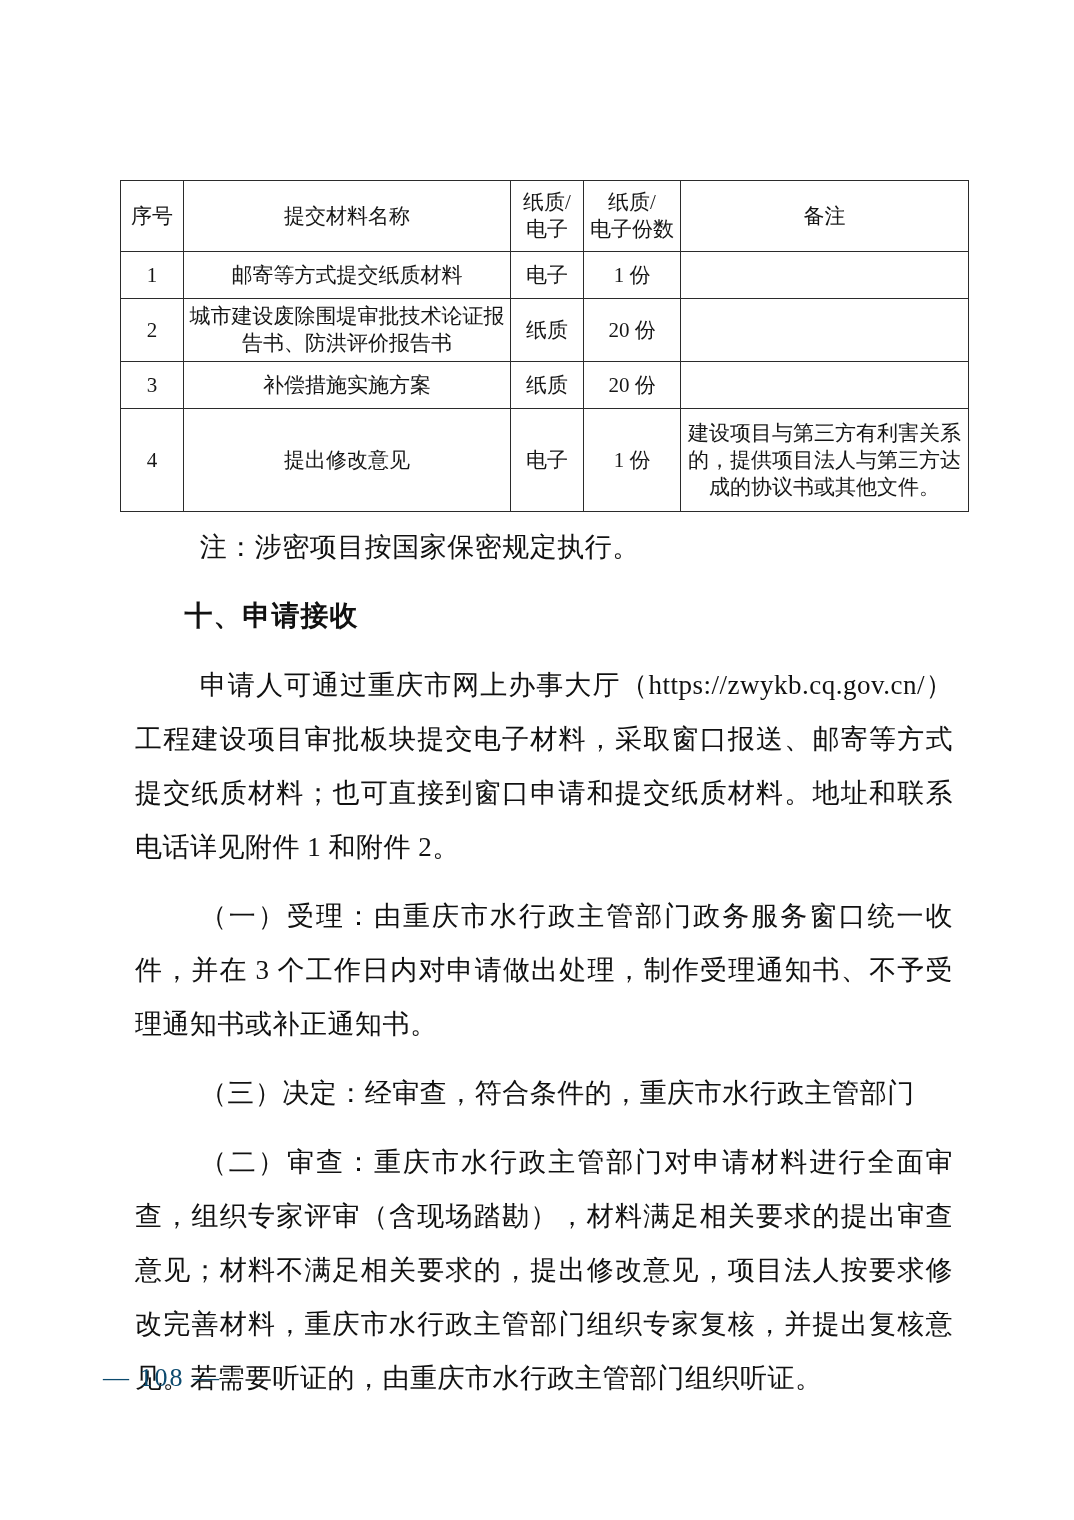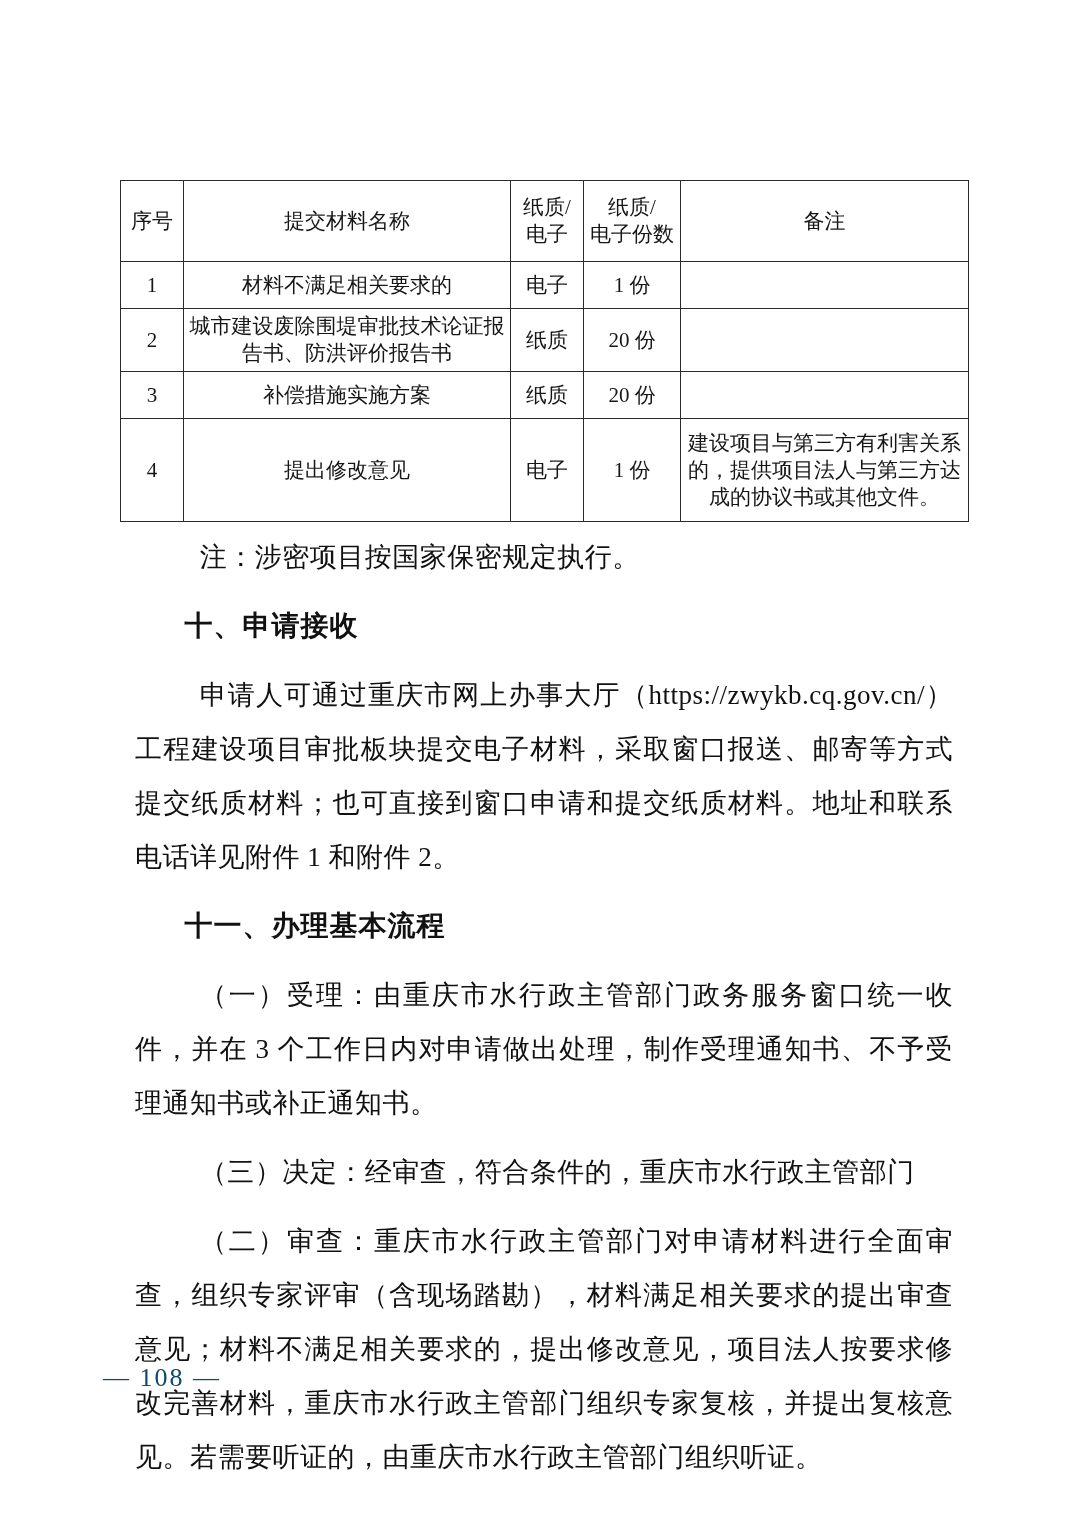--- a/index.html
+++ b/index.html
@@ -34,21 +34,21 @@
     border: 1.5px solid #2b2b2b;
     font-weight: normal;
     font-size: 21px;
     line-height: 27px;
     text-align: center;
     vertical-align: middle;
     padding: 2px 4px;
     box-sizing: border-box;
     word-break: break-all;
   }
-  tr.h-header { height: 81px; }
+  tr.h-header { height: 71px; }
   tr.r1 { height: 47px; }
   tr.r2 { height: 63px; }
   tr.r3 { height: 47px; }
   tr.r4 { height: 103px; }
   td.prewrap, th.prewrap { white-space: pre-line; }
   td.remark-long {
     text-align: left;
     padding: 6px 9px;
     line-height: 29px;
   }
@@ -103,21 +103,21 @@
           <th>序号</th>
           <th>提交材料名称</th>
           <th class="prewrap">纸质/
 电子</th>
           <th class="prewrap">纸质/
 电子份数</th>
           <th>备注</th>
         </tr>
         <tr class="r1">
           <td>1</td>
-          <td>材料不满足相关要求的</td>
+          <td>邮寄等方式提交纸质材料</td>
           <td>电子</td>
           <td>1 份</td>
           <td></td>
         </tr>
         <tr class="r2">
           <td>2</td>
           <td>城市建设废除围堤审批技术论证报告书、防洪评价报告书</td>
           <td>纸质</td>
           <td>20 份</td>
           <td></td>
@@ -138,21 +138,20 @@
         </tr>
       </tbody>
     </table>
 
     <div class="bodytext">
       <p class="note">注：涉密项目按国家保密规定执行。</p>
 
       <h2>十、申请接收</h2>
       <p>申请人可通过重庆市网上办事大厅（https://zwykb.cq.gov.cn/）工程建设项目审批板块提交电子材料，采取窗口报送、邮寄等方式提交纸质材料；也可直接到窗口申请和提交纸质材料。地址和联系电话详见附件 1 和附件 2。</p>
 
-      <h2>十一、办理基本流程</h2>
       <p>（一）受理：由重庆市水行政主管部门政务服务窗口统一收件，并在 3 个工作日内对申请做出处理，制作受理通知书、不予受理通知书或补正通知书。</p>
       <p>（三）决定：经审查，符合条件的，重庆市水行政主管部门</p>
       <p>（二）审查：重庆市水行政主管部门对申请材料进行全面审查，组织专家评审（含现场踏勘），材料满足相关要求的提出审查意见；材料不满足相关要求的，提出修改意见，项目法人按要求修改完善材料，重庆市水行政主管部门组织专家复核，并提出复核意见。若需要听证的，由重庆市水行政主管部门组织听证。</p>
     </div>
 
   </div>
 
   <div class="page-number">— 108 —</div>
 </div>
 

